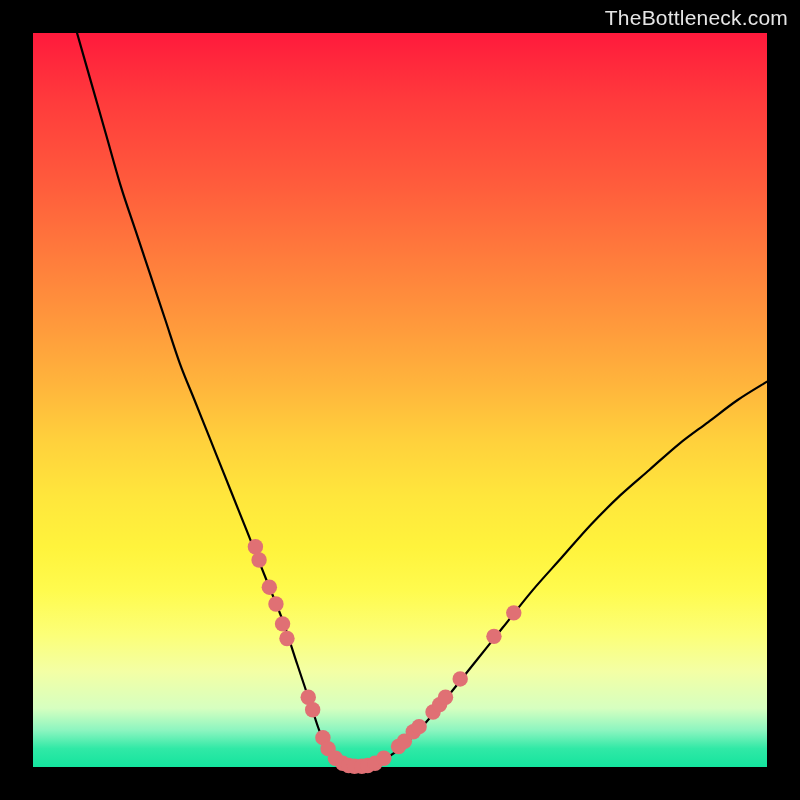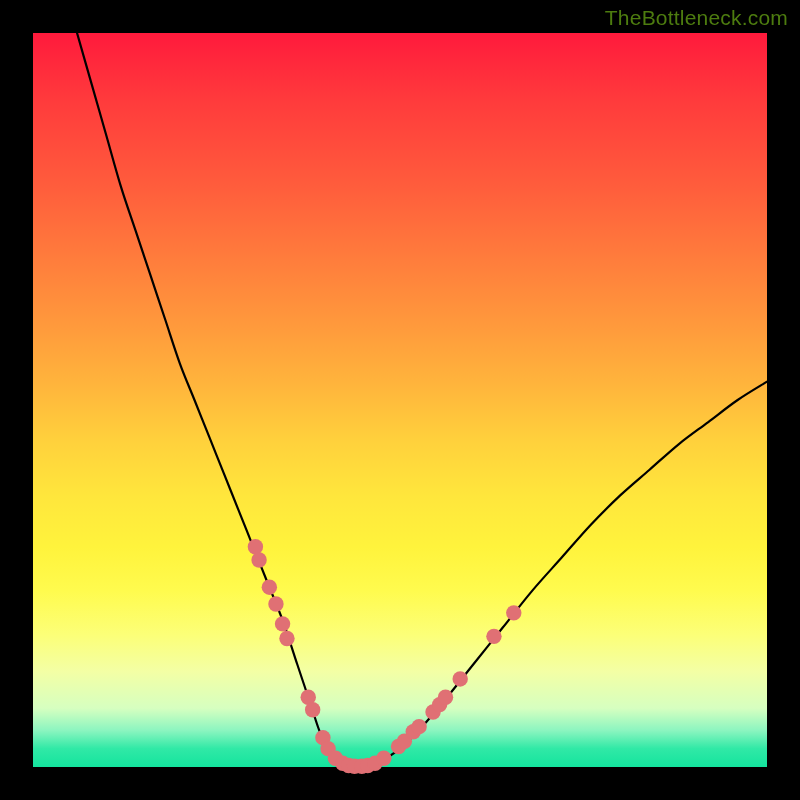--- a/index.html
+++ b/index.html
@@ -41,21 +41,21 @@
       #f3ffa5 87%,
       #d6ffc0 92%,
       #8cf5c0 95%,
       #30e9a6 97.5%,
       #14e49e 100%);
   }
   .watermark {
     position: absolute;
     top: 6px;
     right: 12px;
-    color: #4d7c0f;
+    color: #e5e5e5;
     font-size: 21px;
     font-weight: 500;
     letter-spacing: 0.2px;
     user-select: none;
   }
   svg.curve {
     position: absolute;
     left: 0;
     top: 0;
     width: 734px;

